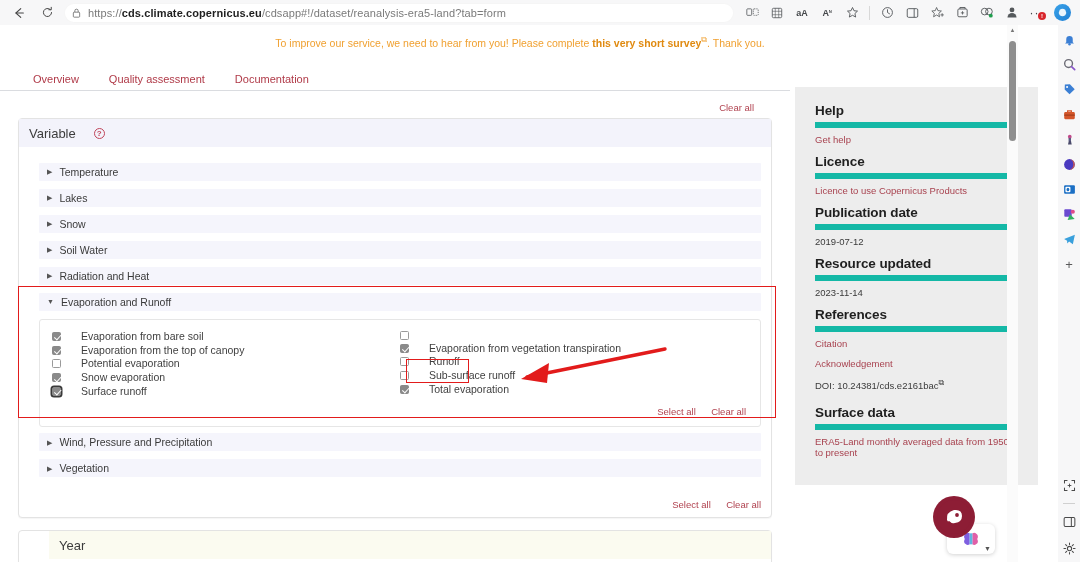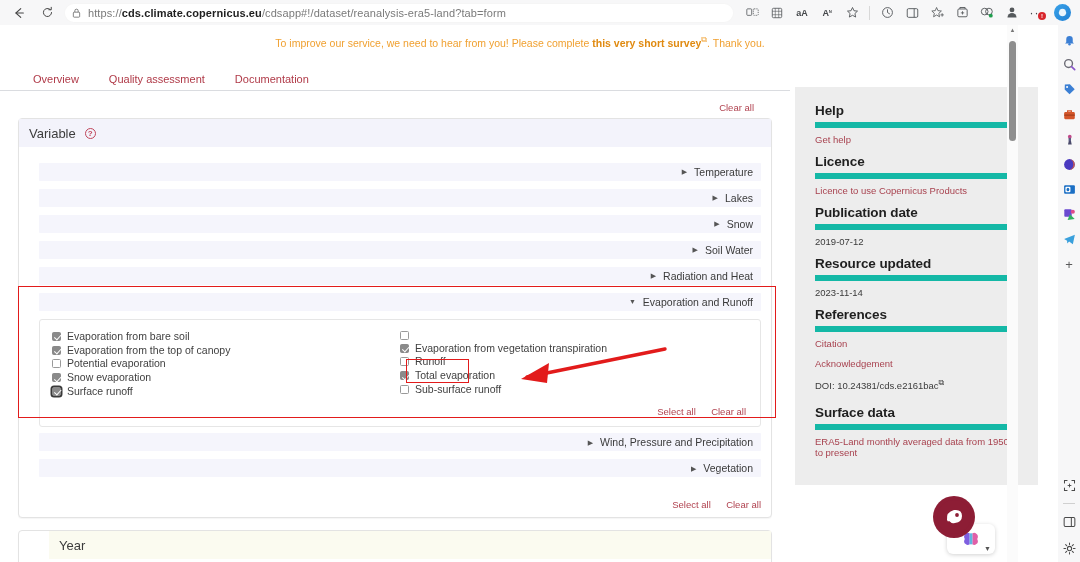--- a/index.html
+++ b/index.html
@@ -155,21 +155,21 @@
     background: #fff;
     margin-bottom: 12px;
     box-shadow: 0 1px 1px rgba(0,0,0,0.04);
   }
   .panel-head {
     padding: 7px 10px 6px;
     font-size: 13px;
     color: #3c3c3c;
     display: flex;
     align-items: center;
-    gap: 9px;
+    gap: 18px;
   }
   .panel-head.variable { background: #f3f3fb; }
   .panel-head.year { background: #fbfbf0; margin-left: 30px; }
   .help-ico {
     width: 11px; height: 11px;
     border-radius: 50%;
     border: 1px solid #c0455a;
     color: #c0455a;
     font-size: 8px;
     line-height: 9px;
@@ -184,41 +184,40 @@
     background: #f5f5fc;
     margin: 0 0 8px 10px;
     padding: 3px 8px;
     font-size: 10.5px;
     color: #3a3a3a;
     display: flex;
     align-items: center;
     gap: 7px;
     cursor: pointer;
     border-radius: 1px;
-    justify-content: flex-end;
   }
   .caret { font-size: 7px; color: #555; line-height: 1; }
   .caret.open { transform: rotate(0deg); }
 
   .acc-panel {
     margin: 0 0 6px 10px;
     border: 1px solid #e6e6e6;
     border-radius: 3px;
     background: #fff;
     padding: 10px 12px 6px;
   }
   .cb-cols {
     display: flex;
     gap: 0;
   }
   .cb-col { width: 50%; }
   .cb-item {
     display: flex;
     align-items: center;
-    gap: 6px;
+    gap: 20px;
     font-size: 10.5px;
     color: #3f3f3f;
     line-height: 11px;
     padding: 1.4px 0;
     cursor: pointer;
   }
   .cb {
     width: 9px; height: 9px;
     border: 1px solid #9a9a9a;
     border-radius: 1.5px;
@@ -581,26 +580,26 @@
                 </label>
                 <label class="cb-item">
                   <span class="cb checked"></span>
                   <span>Evaporation from vegetation transpiration</span>
                 </label>
                 <label class="cb-item">
                   <span class="cb"></span>
                   <span>Runoff</span>
                 </label>
                 <label class="cb-item">
+                  <span class="cb"></span>
+                  <span>Sub-surface runoff</span>
+                </label>
+                <label class="cb-item">
                   <span class="cb checked"></span>
                   <span>Total evaporation</span>
-                </label>
-                <label class="cb-item">
-                  <span class="cb"></span>
-                  <span>Sub-surface runoff</span>
                 </label>
               </div>
             </div>
             <div class="acc-actions">
               <a class="link-sm">Select all</a>
               <a class="link-sm">Clear all</a>
             </div>
           </div>
 
           <div class="acc-row">

